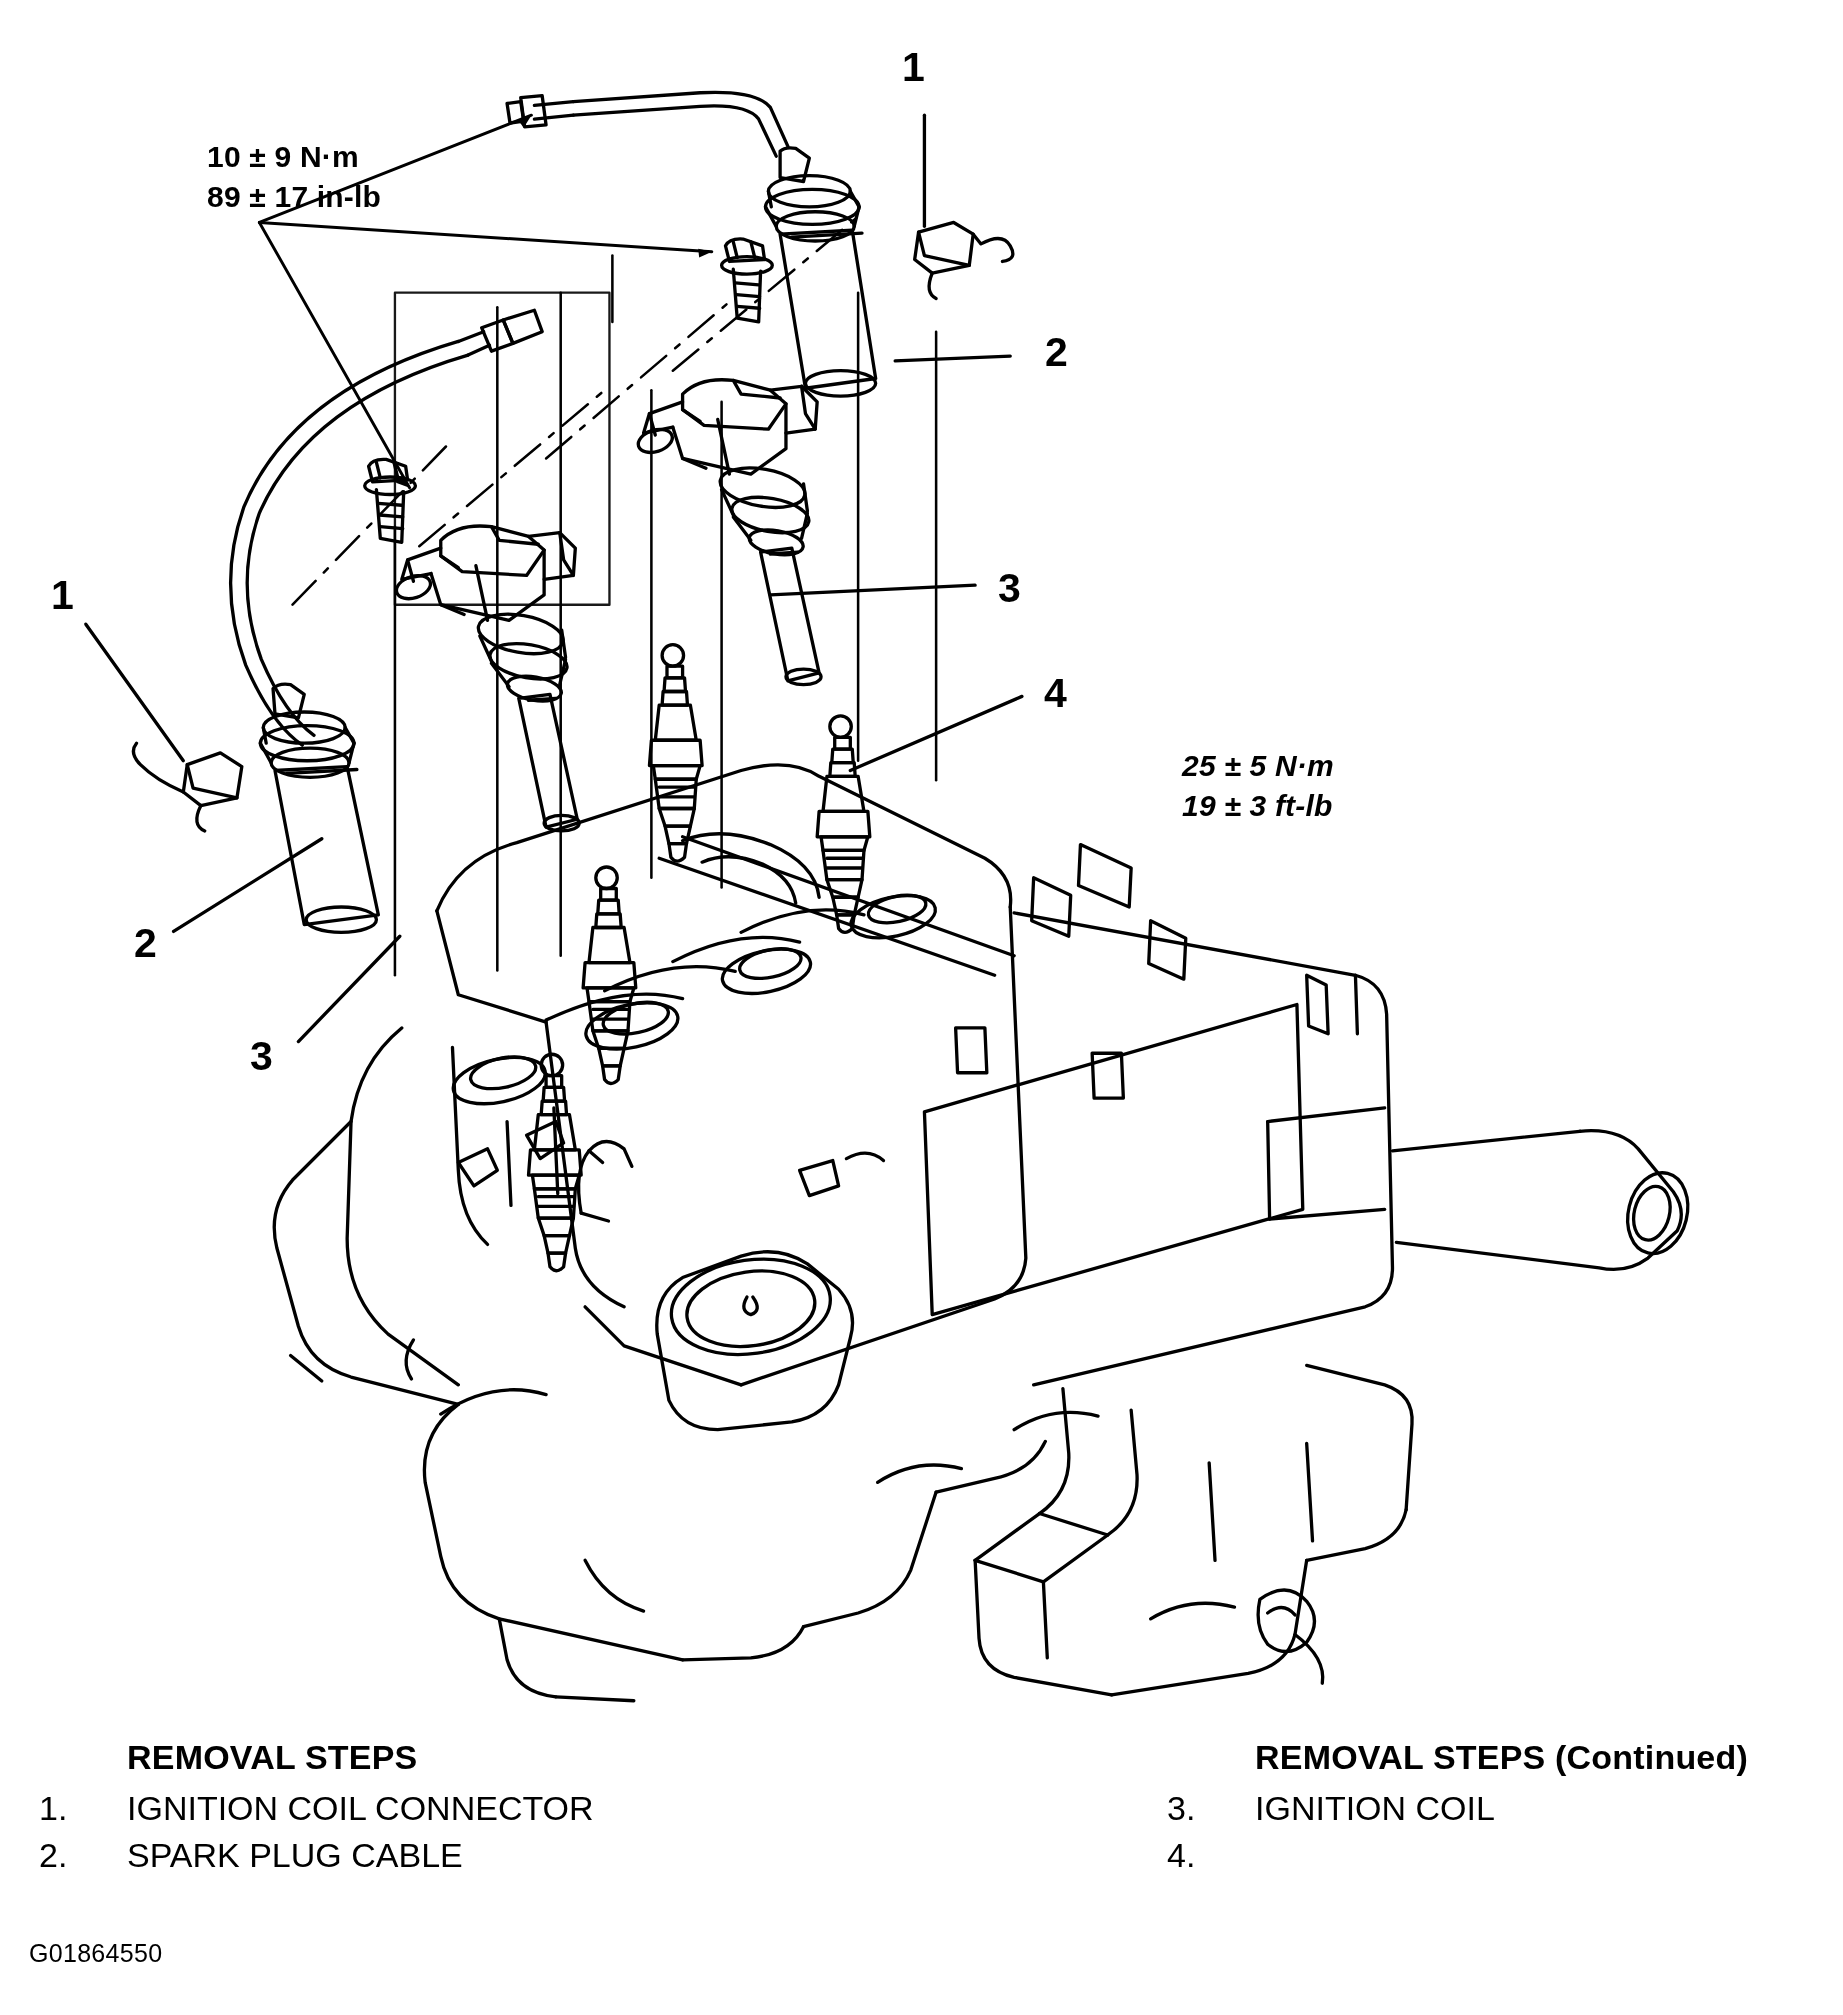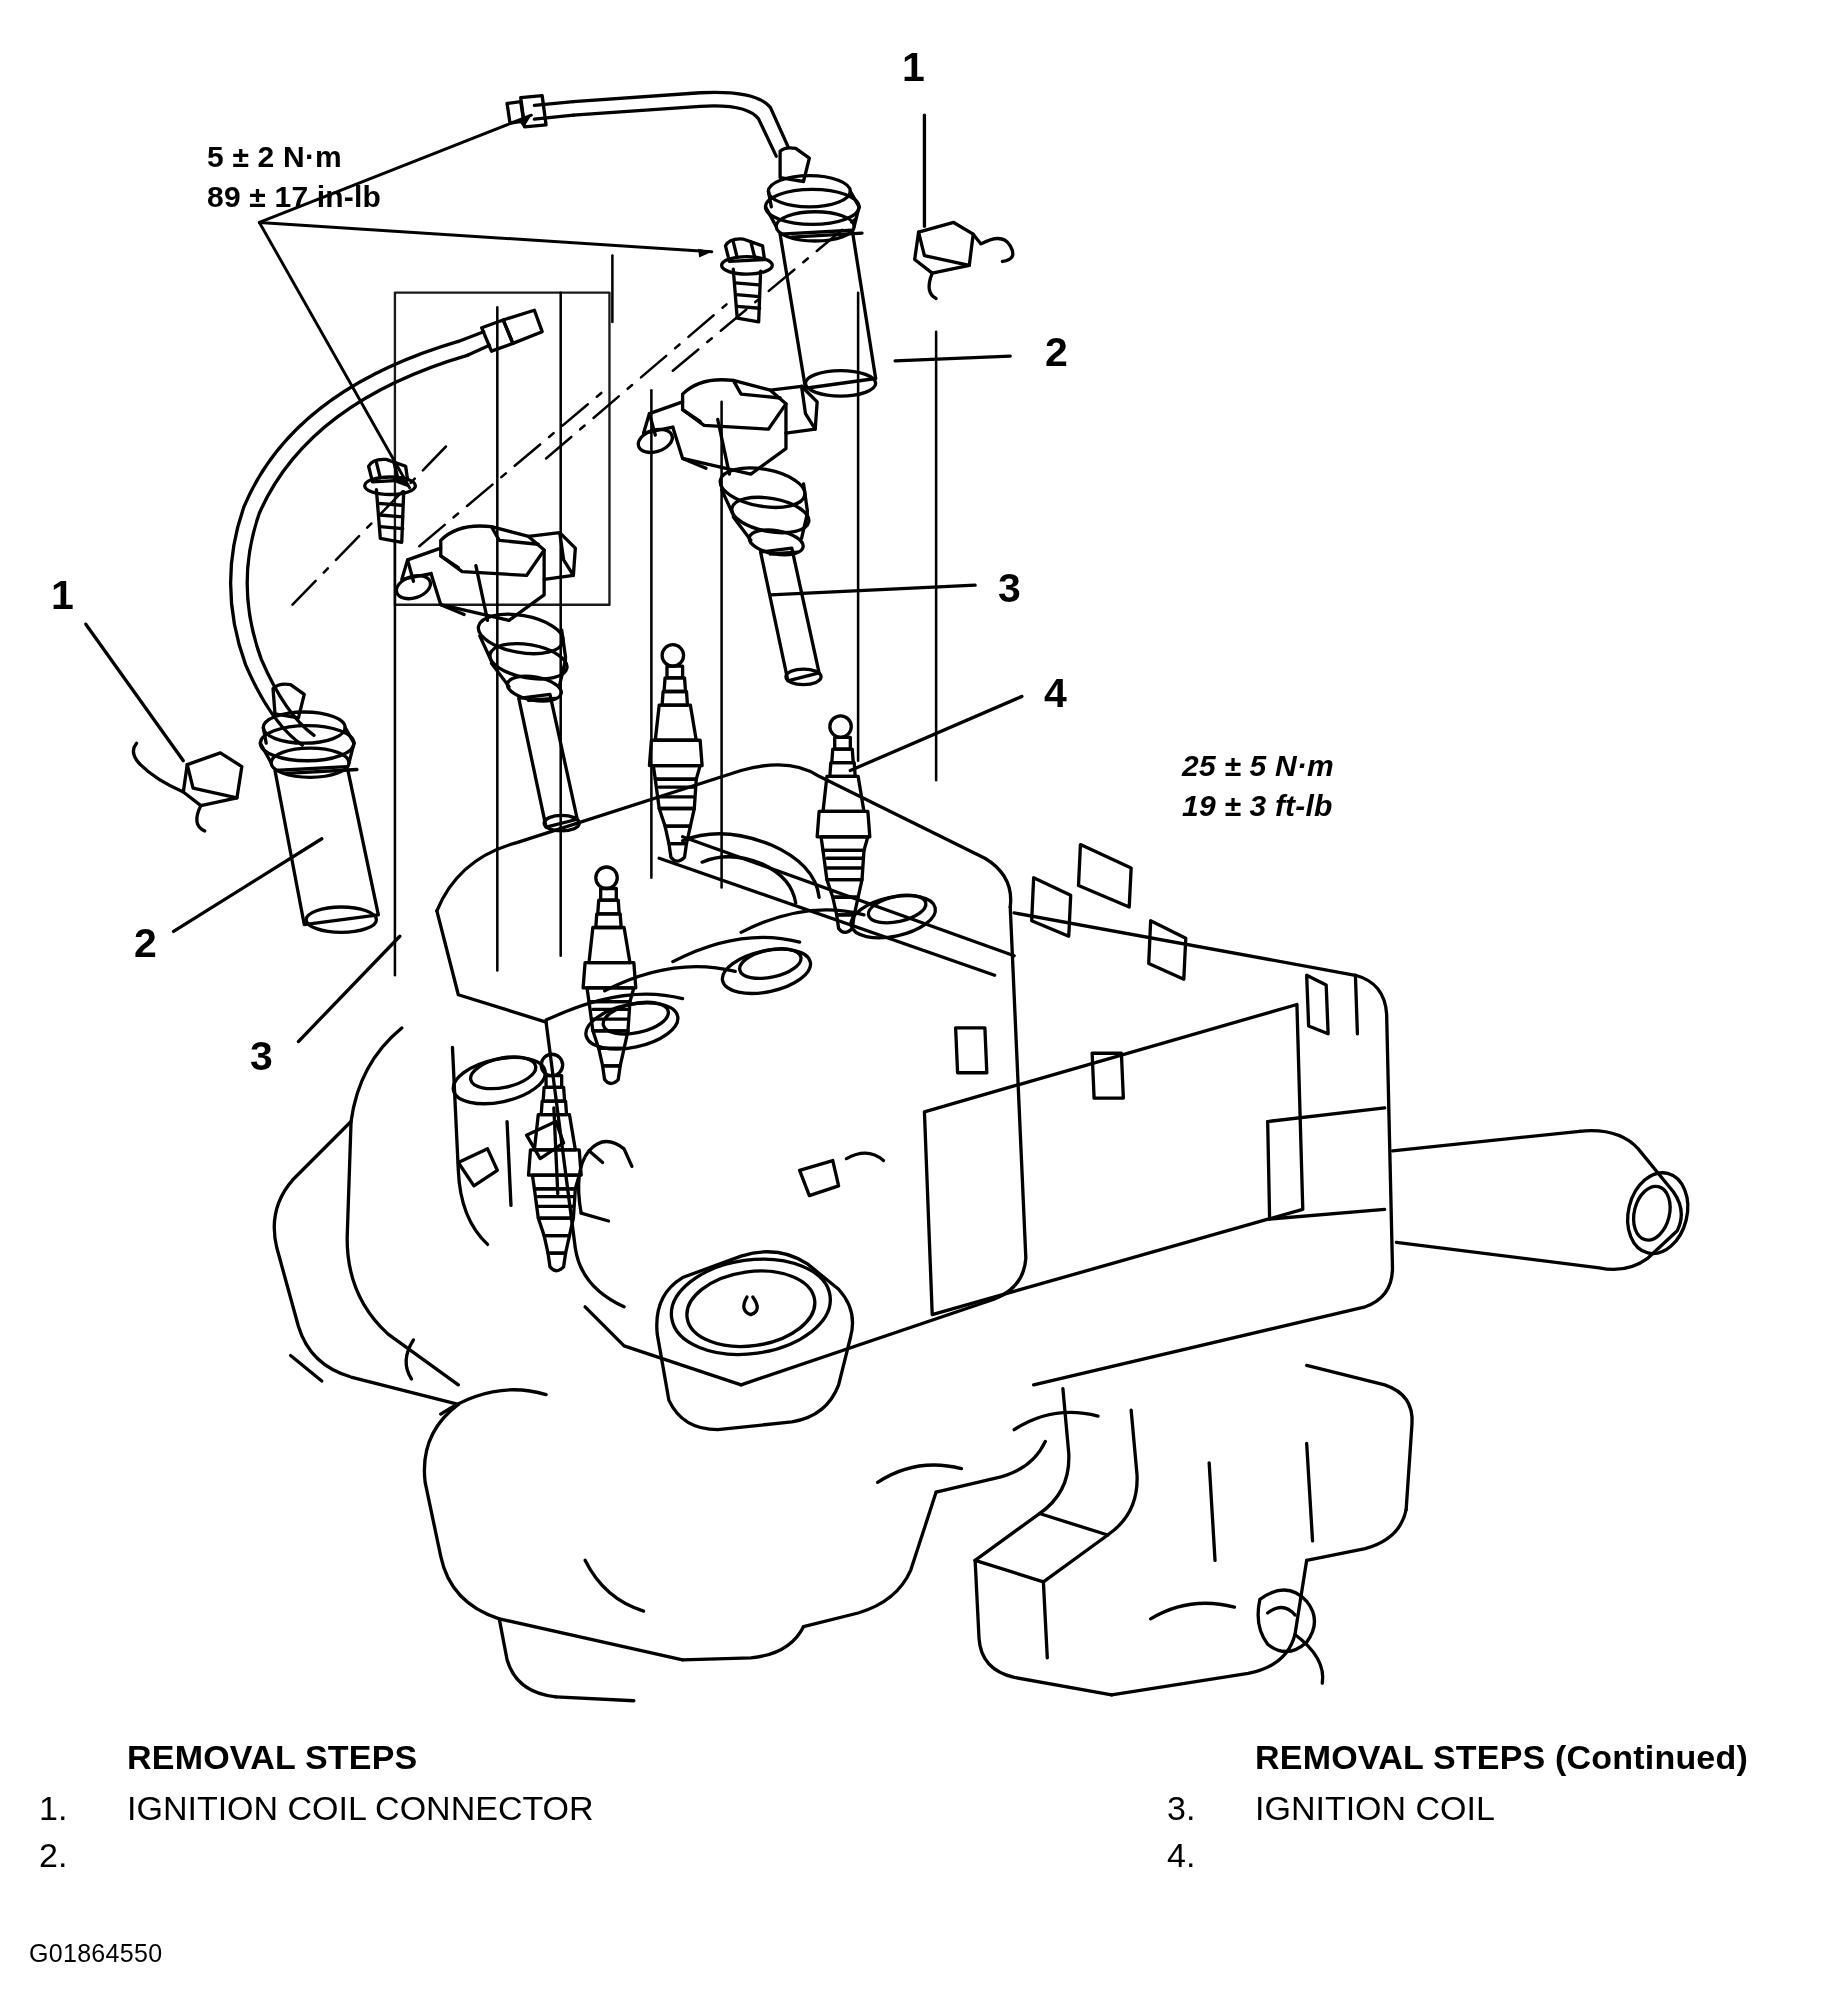--- a/index.html
+++ b/index.html
@@ -452,21 +452,21 @@
         <path d="M604 1180 L618 1192"></path>
         <path d="M596 1244 L624 1252"></path>
 
         <path d="M676 880 L1020 1000"></path>
         <path d="M700 858 L1040 980"></path>
       </g>
     </g>
   </svg>
 
   <div class="torque-note" id="torque-note-coil">
-    <div>5 ± 2 N·m</div>
+    <div>10 ± 9 N·m</div>
     <div>89 ± 17 in-lb</div>
   </div>
 
   <div class="torque-note" id="torque-note-plug">
     <div>25 ± 5 N·m</div>
     <div>19 ± 3 ft-lb</div>
   </div>
 
   <div class="callout" id="cal-0" style="left: 902px; top: 47px;">1</div>
   <div class="callout" id="cal-1" style="left: 1045px; top: 332px;">2</div>
@@ -479,20 +479,21 @@
   <div id="legend">
 
     <div class="legend-col" id="legend-col-left">
       <div class="legend-title">REMOVAL STEPS</div>
       <div class="legend-row">
         <span class="legend-num">1.</span>
         <span class="legend-label">IGNITION COIL CONNECTOR</span>
       </div>
       <div class="legend-row">
         <span class="legend-num">2.</span>
+        <span class="legend-label">SPARK PLUG CABLE</span>
       </div>
     </div>
 
     <div class="legend-col" id="legend-col-right">
       <div class="legend-title">REMOVAL STEPS (Continued)</div>
       <div class="legend-row">
         <span class="legend-num">3.</span>
         <span class="legend-label">IGNITION COIL</span>
       </div>
       <div class="legend-row">

